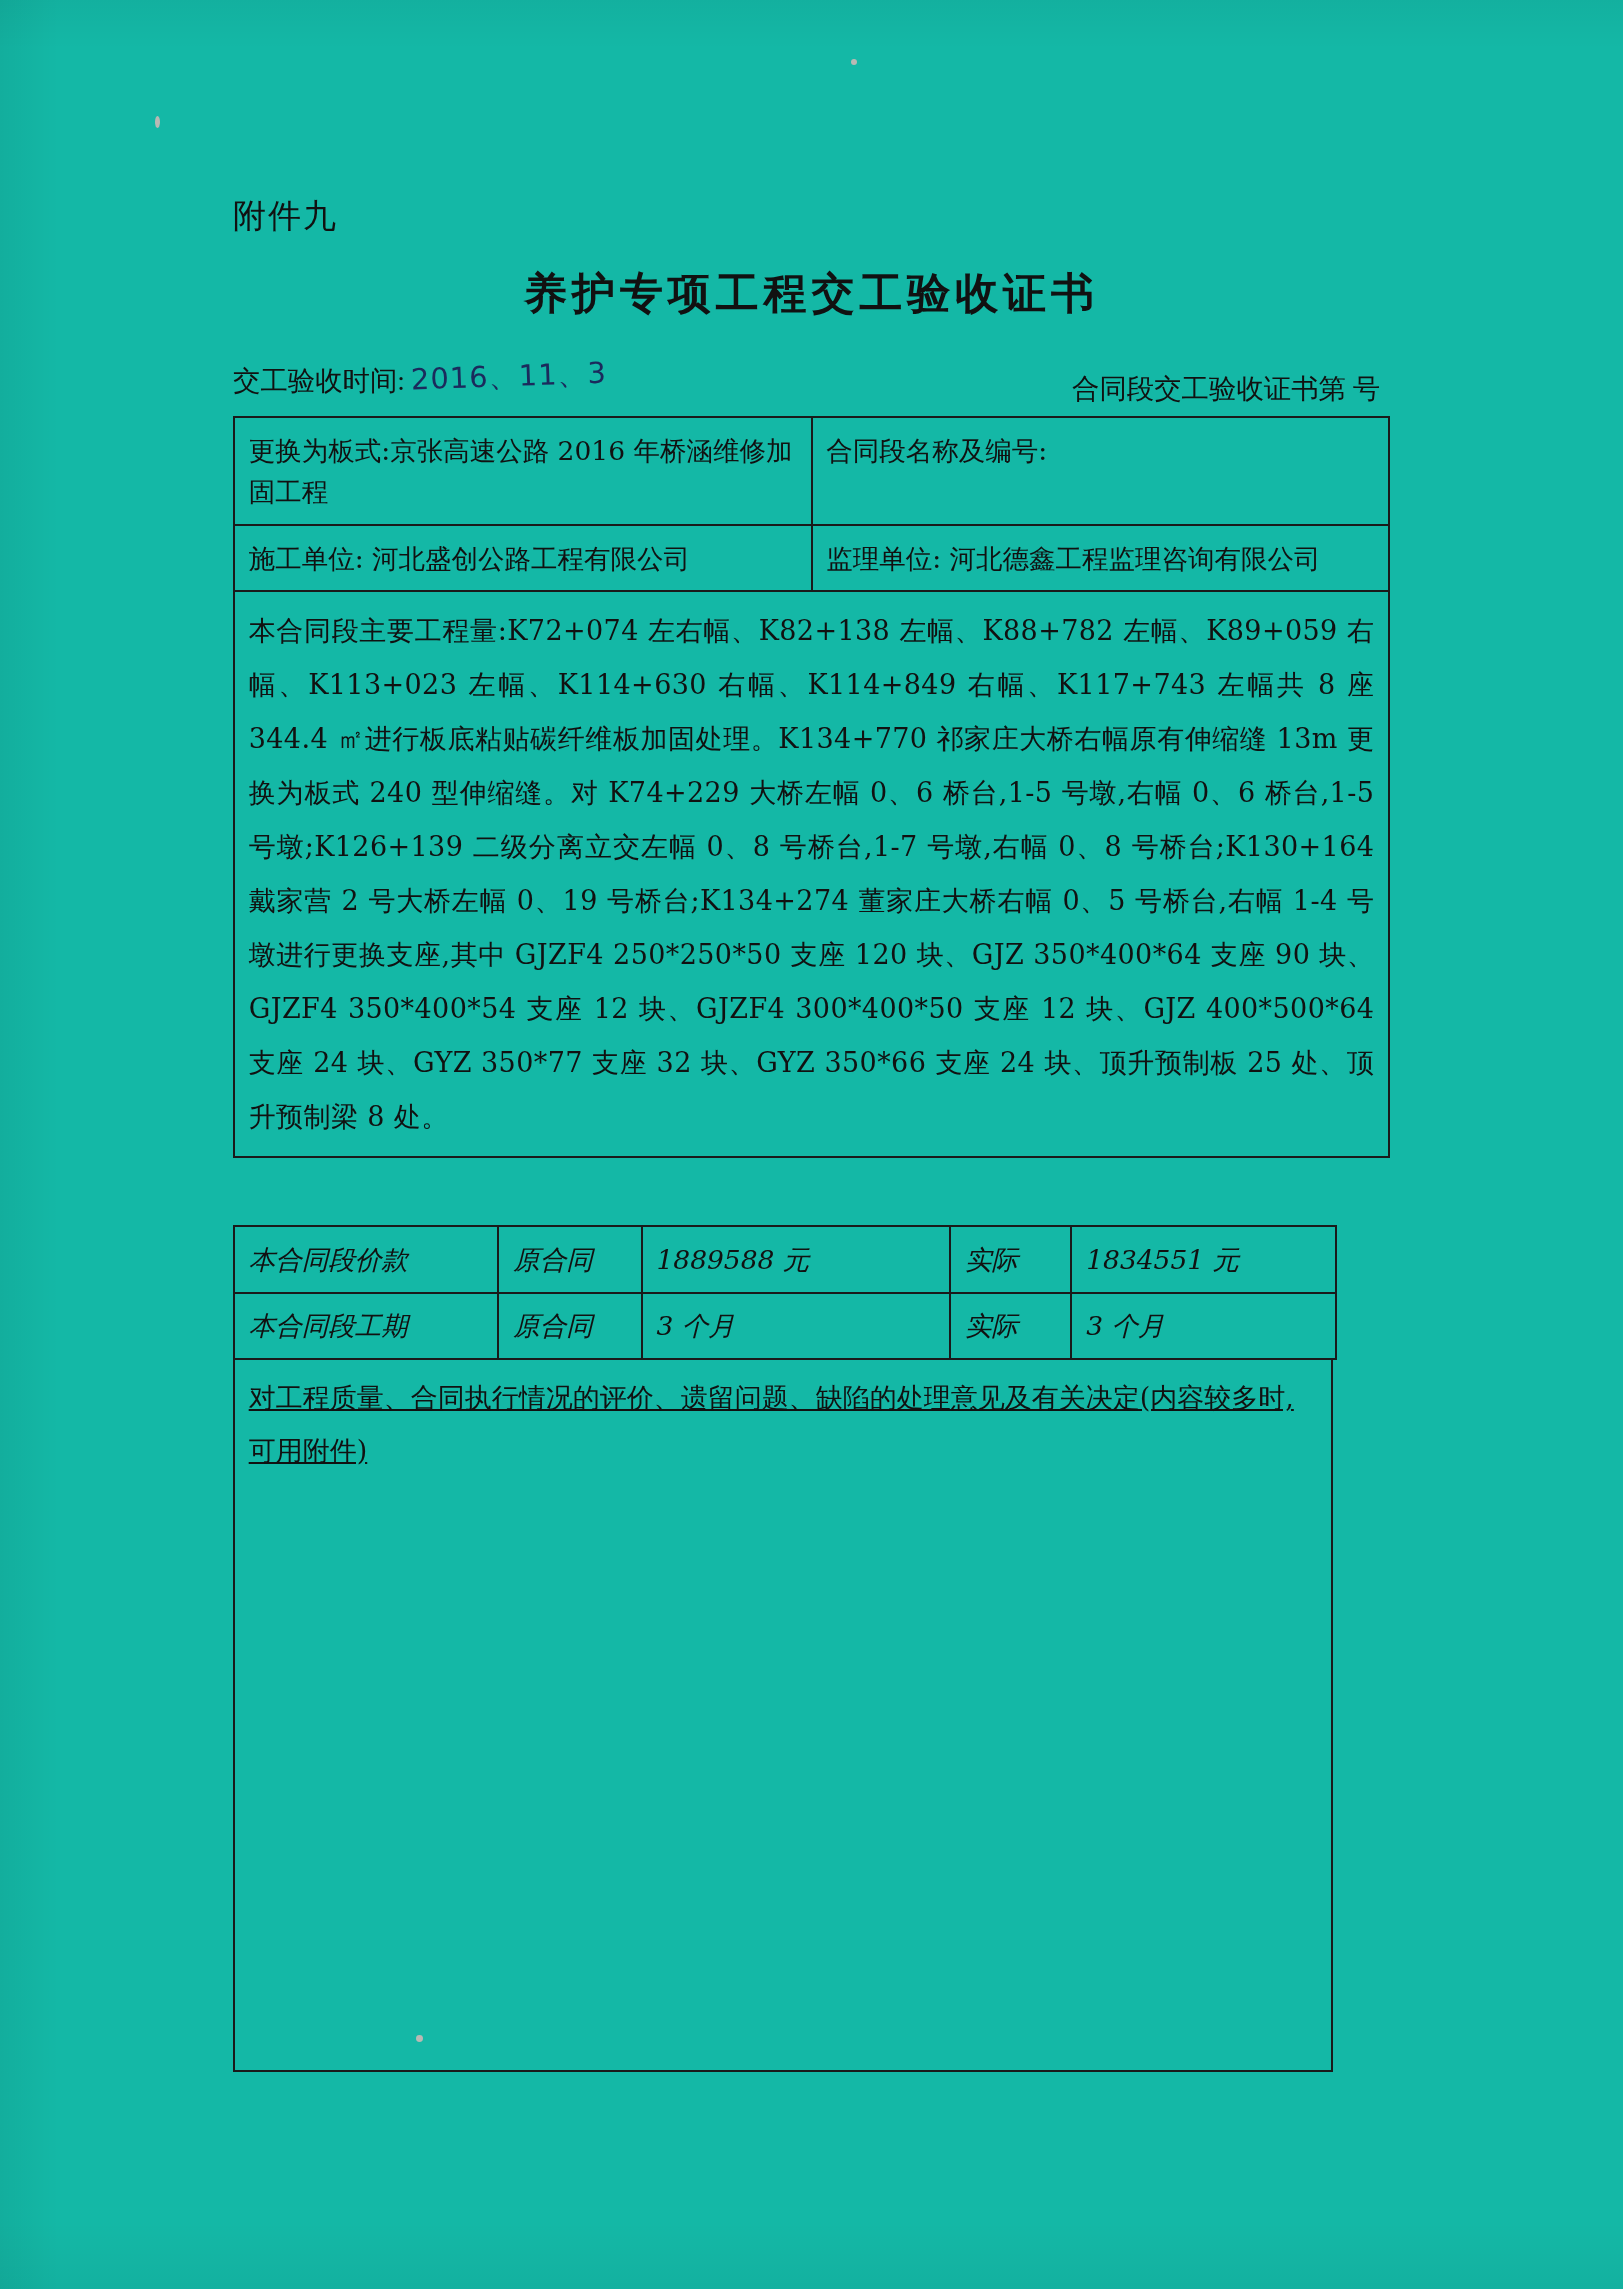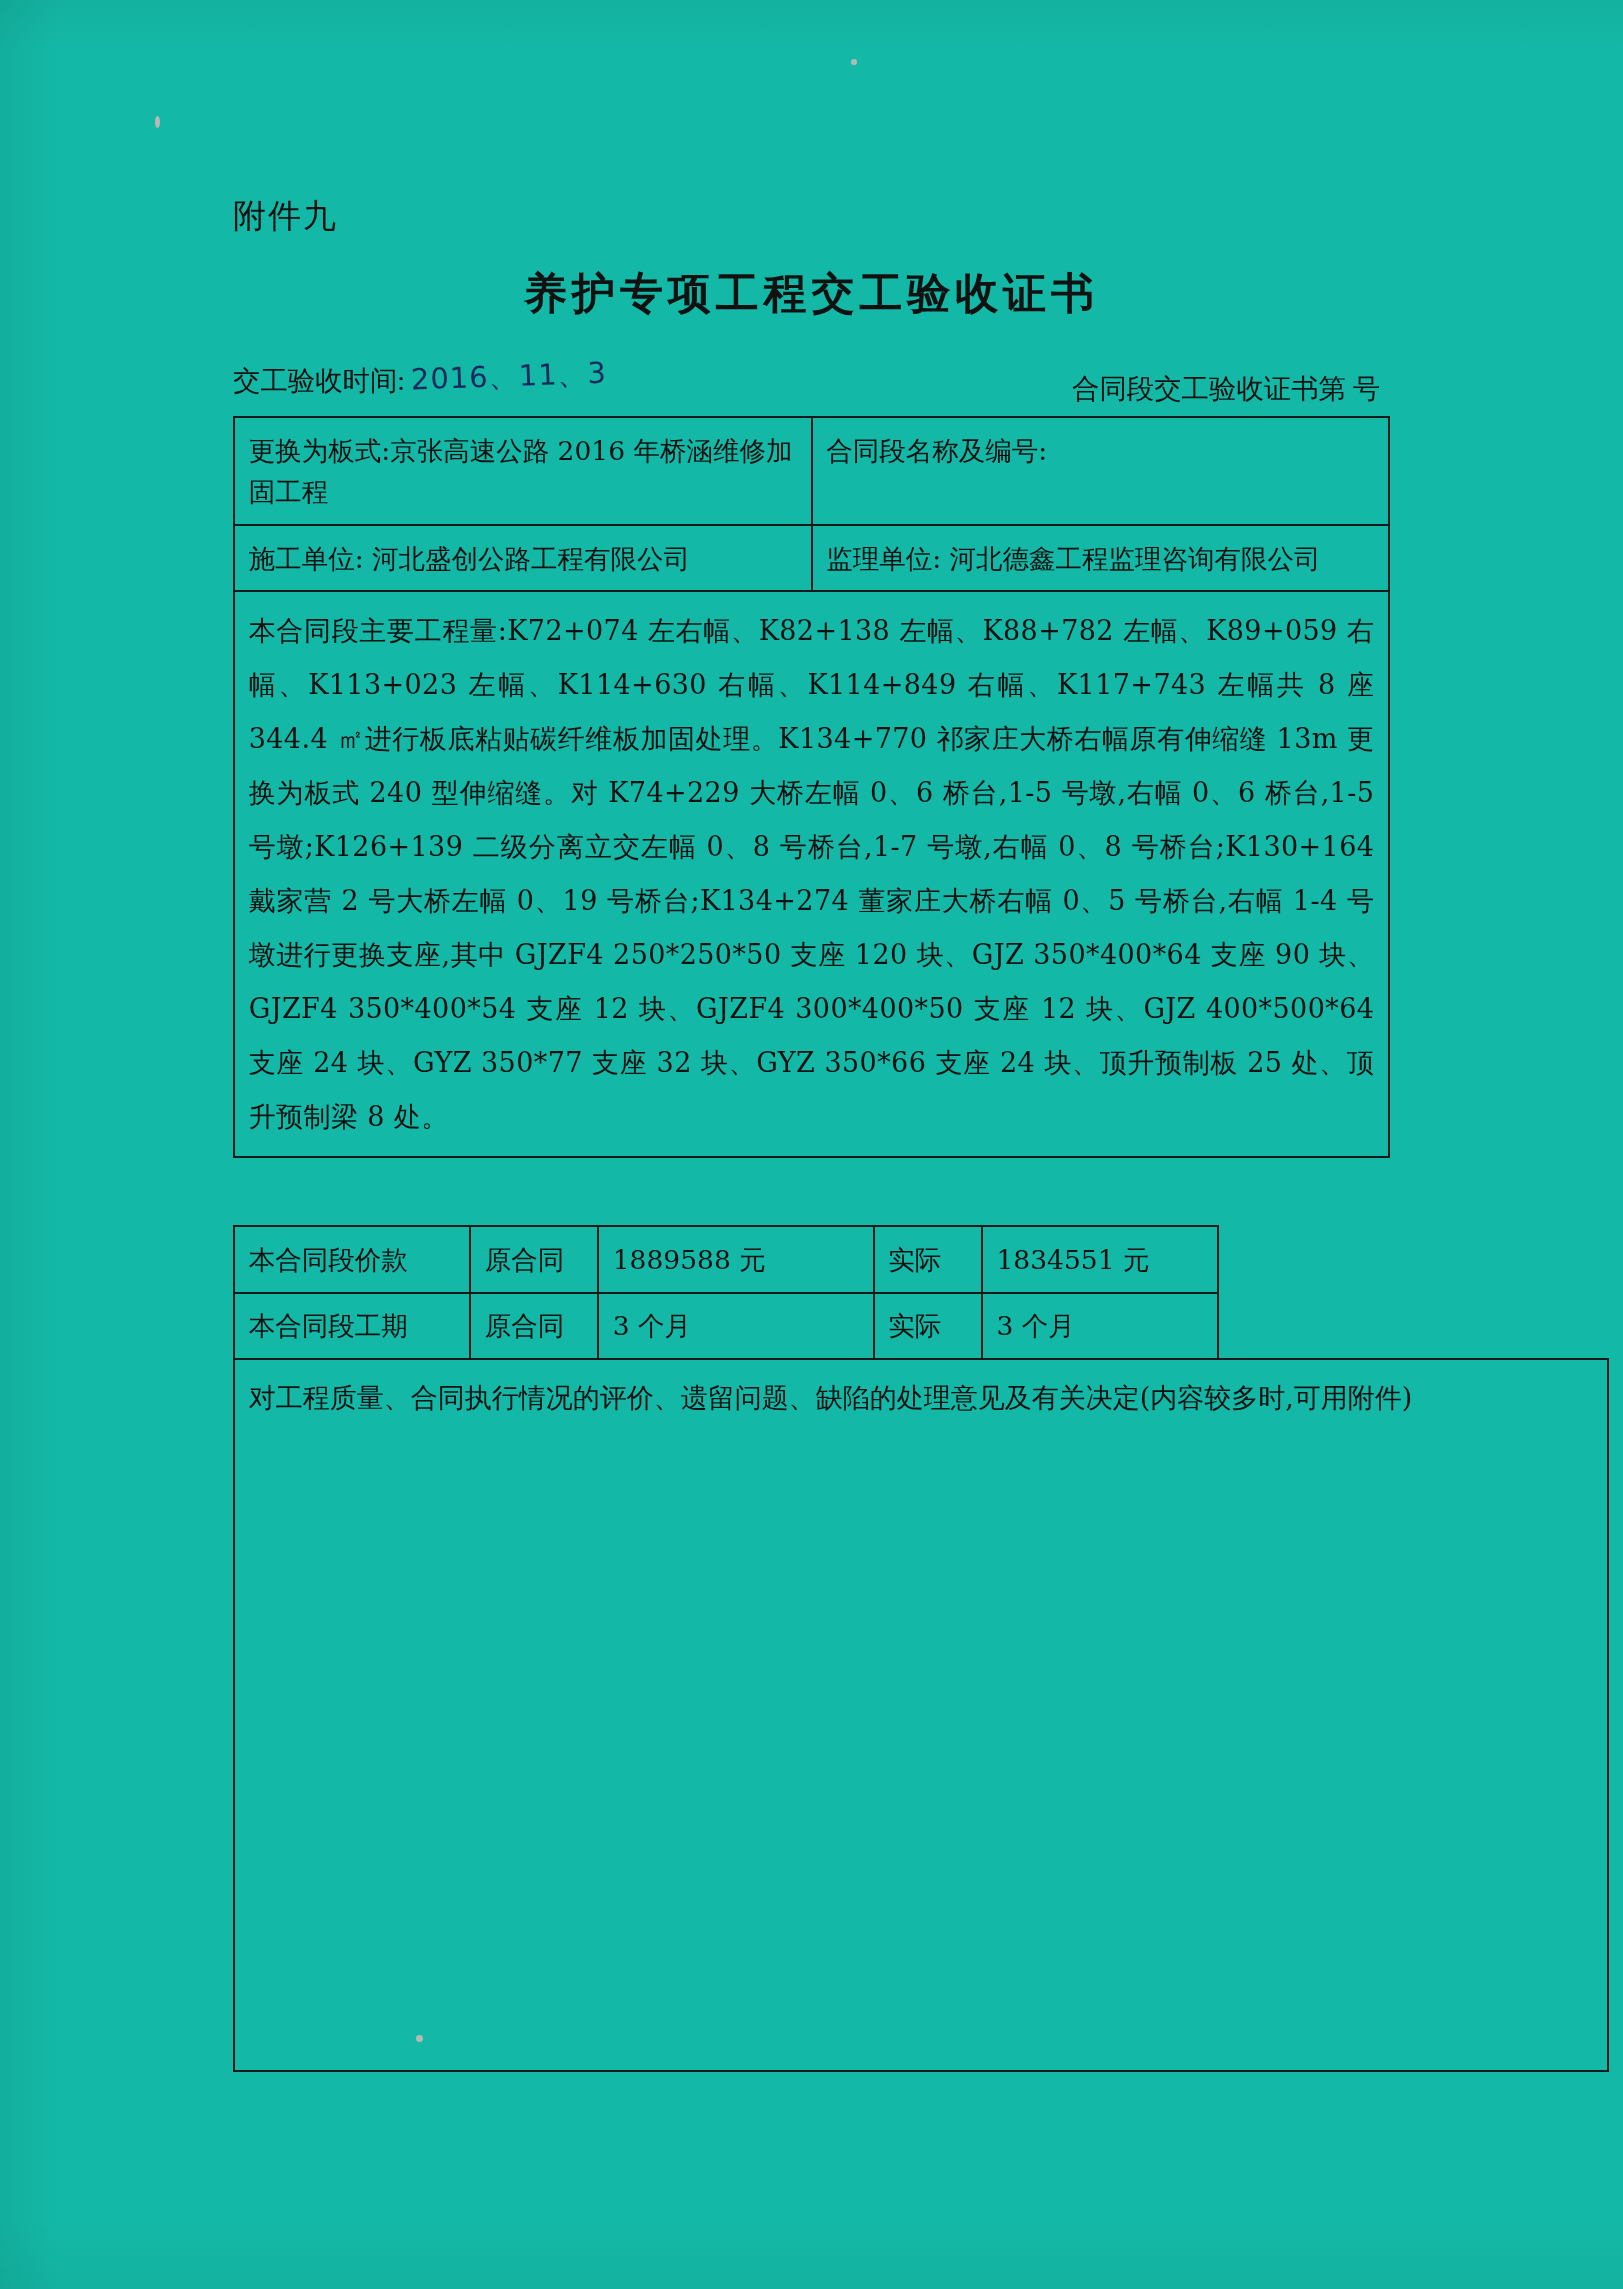--- a/index.html
+++ b/index.html
@@ -200,21 +200,21 @@
 
   <table class="form" style="position:static; margin:0; width:0; height:0; visibility:hidden;">
     <tbody>
         <tr>
           <td></td>
         </tr>
       </tbody>
   </table>
 
   <div style="position:absolute; left:233px; top:1225px; width:1157px;">
-    <table class="form" style="position:static; width:986px;">
+    <table class="form" style="position:static; width:1104px;font-style:italic;">
       <colgroup>
         <col style="width:24%">
         <col style="width:13%">
         <col style="width:28%">
         <col style="width:11%">
         <col style="width:24%">
       </colgroup>
       <tbody>
         <tr>
           <td class="cell-mid nowrap">本合同段价款</td>
@@ -226,21 +226,21 @@
         <tr>
           <td class="cell-mid nowrap">本合同段工期</td>
           <td class="cell-mid nowrap">原合同</td>
           <td class="cell-mid nowrap">3 个月</td>
           <td class="cell-mid nowrap">实际</td>
           <td class="cell-mid nowrap">3 个月</td>
         </tr>
       </tbody>
     </table>
 
-    <table class="form" style="position:static; width:1376px; margin-top:-2px;">
+    <table class="form" style="position:static; width:1100px; margin-top:-2px;text-decoration:underline;">
       <tbody>
         <tr>
           <td class="blank-area">
             <div class="remark-text">对工程质量、合同执行情况的评价、遗留问题、缺陷的处理意见及有关决定(内容较多时,可用附件)</div>
             <div class="remark-text"></div>
           </td>
         </tr>
       </tbody>
     </table>
   </div>

